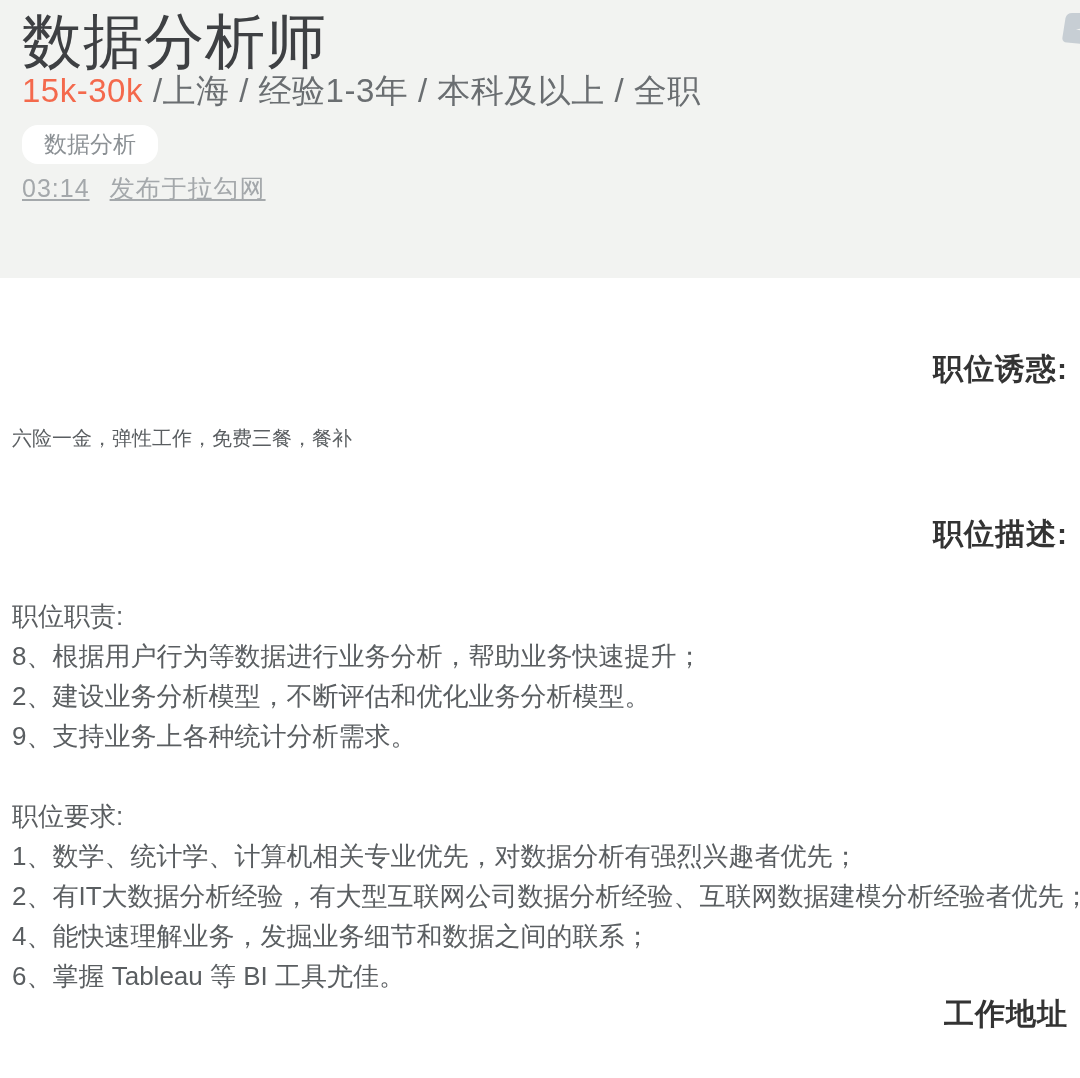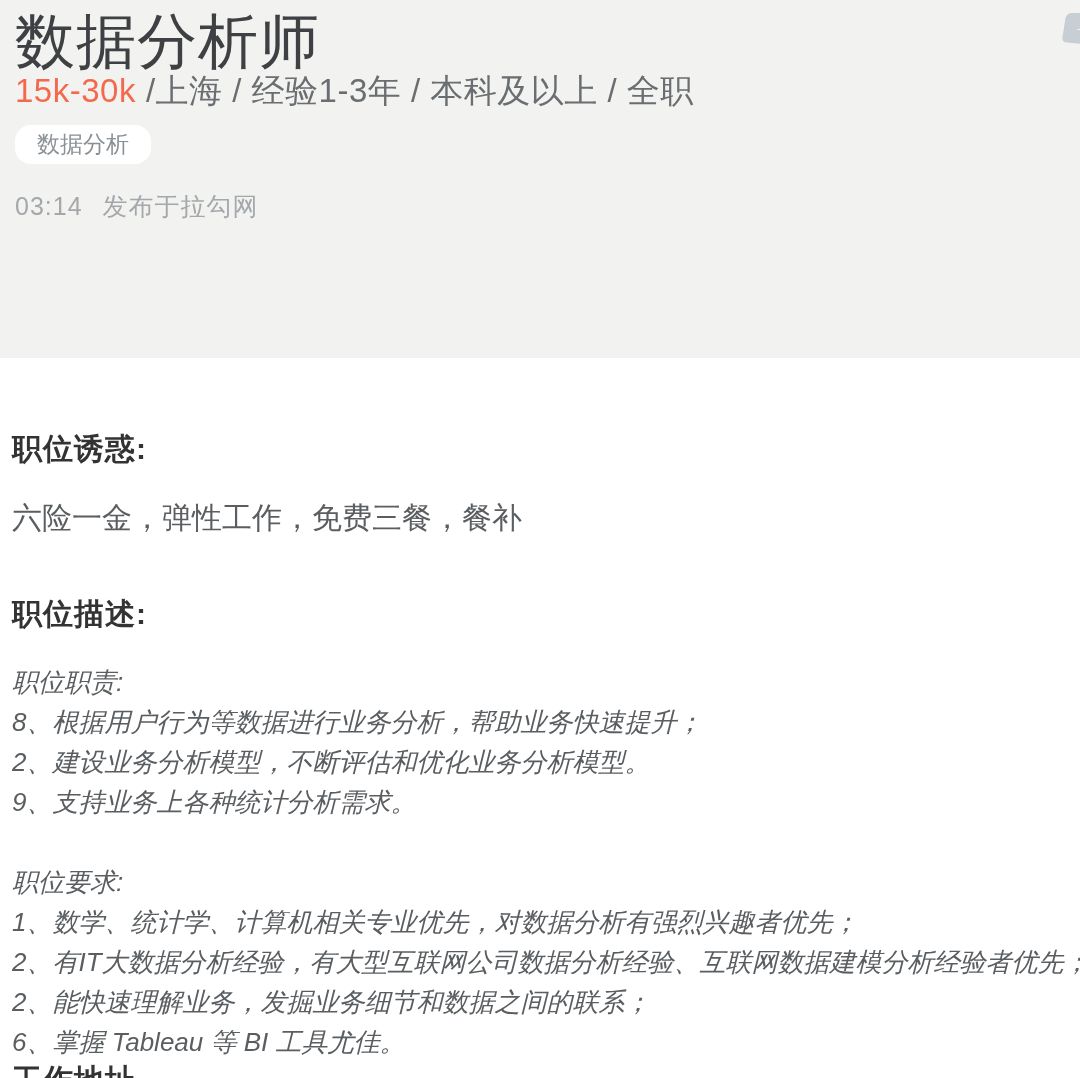--- a/index.html
+++ b/index.html
@@ -7,23 +7,23 @@
     width: 1080px;
     height: 1078px;
     overflow: hidden;
     position: relative;
     background: var(--page-bg, #ffffff);
     font-family: "Liberation Sans", "DejaVu Sans", sans-serif;
   }
   .job-header {
     position: relative;
     box-sizing: border-box;
-    height: 358px;
+    height: 278px;
     background: var(--header-bg, #f2f3f1);
-    padding-left: 15px;
+    padding-left: 22px;
   }
   .job-title {
     margin: 0;
     padding-top: 12px;
     font-size: 60px;
     line-height: 60px;
     font-weight: 500;
     letter-spacing: 1px;
     color: var(--title, #3e4043);
   }
@@ -38,56 +38,58 @@
   .tag {
     display: inline-block;
     background: var(--tag-bg, #ffffff);
     color: var(--tag-text, #8b9094);
     font-size: 23px;
     line-height: 23px;
     padding: 8px 22px;
     border-radius: 16px;
   }
   .timestamp {
-    margin-top: 27px;
+    margin-top: 9px;
     font-size: 25px;
     line-height: 30px;
     color: var(--timestamp, #a4a8ab);
     letter-spacing: 1px;
+    text-decoration: underline;
   }
   .timestamp .source { margin-left: 20px; }
   .corner-icon {
     position: absolute;
     top: 11px;
     left: 1050px;
     width: 40px;
     height: 34px;
   }
   .content {
     display: flow-root;
     padding: 0 12px;
   }
   .section-heading {
     margin: 0;
     font-size: 30px;
     line-height: 34px;
     font-weight: bold;
     color: var(--heading, #333333);
     letter-spacing: 1px;
+    text-align: right;
   }
   .h-perks   { margin-top: 74px; }
   .h-desc    { margin-top: 61px; }
   .h-address { margin-top: 1px; }
   .perks-text {
     margin: 34px 0 0 0;
-    font-size: 30px;
+    font-size: 20px;
     line-height: 36px;
     color: var(--body, #5a5e61);
   }
-  .description { margin-top: 31px; font-style: italic; }
+  .description { margin-top: 45px; }
   .desc-line {
     font-size: 26px;
     line-height: 40px;
     color: var(--body, #5a5e61);
     white-space: nowrap;
   }
 </style>
 </head>
 <body>
 
@@ -119,18 +121,18 @@
   <h2 class="section-heading h-desc">职位描述:</h2>
   <div class="description">
       <div class="desc-line">职位职责:</div>
       <div class="desc-line">8、根据用户行为等数据进行业务分析，帮助业务快速提升；</div>
       <div class="desc-line">2、建设业务分析模型，不断评估和优化业务分析模型。</div>
       <div class="desc-line">9、支持业务上各种统计分析需求。</div>
       <div class="desc-line">&nbsp;</div>
       <div class="desc-line">职位要求:</div>
       <div class="desc-line">1、数学、统计学、计算机相关专业优先，对数据分析有强烈兴趣者优先；</div>
       <div class="desc-line">2、有IT大数据分析经验，有大型互联网公司数据分析经验、互联网数据建模分析经验者优先；</div>
-      <div class="desc-line">2、能快速理解业务，发掘业务细节和数据之间的联系；</div>
+      <div class="desc-line">4、能快速理解业务，发掘业务细节和数据之间的联系；</div>
       <div class="desc-line">6、掌握 Tableau 等 BI 工具尤佳。</div>
     </div>
 
   <h2 class="section-heading h-address">工作地址</h2>
 </main>
 
 </body></html>

